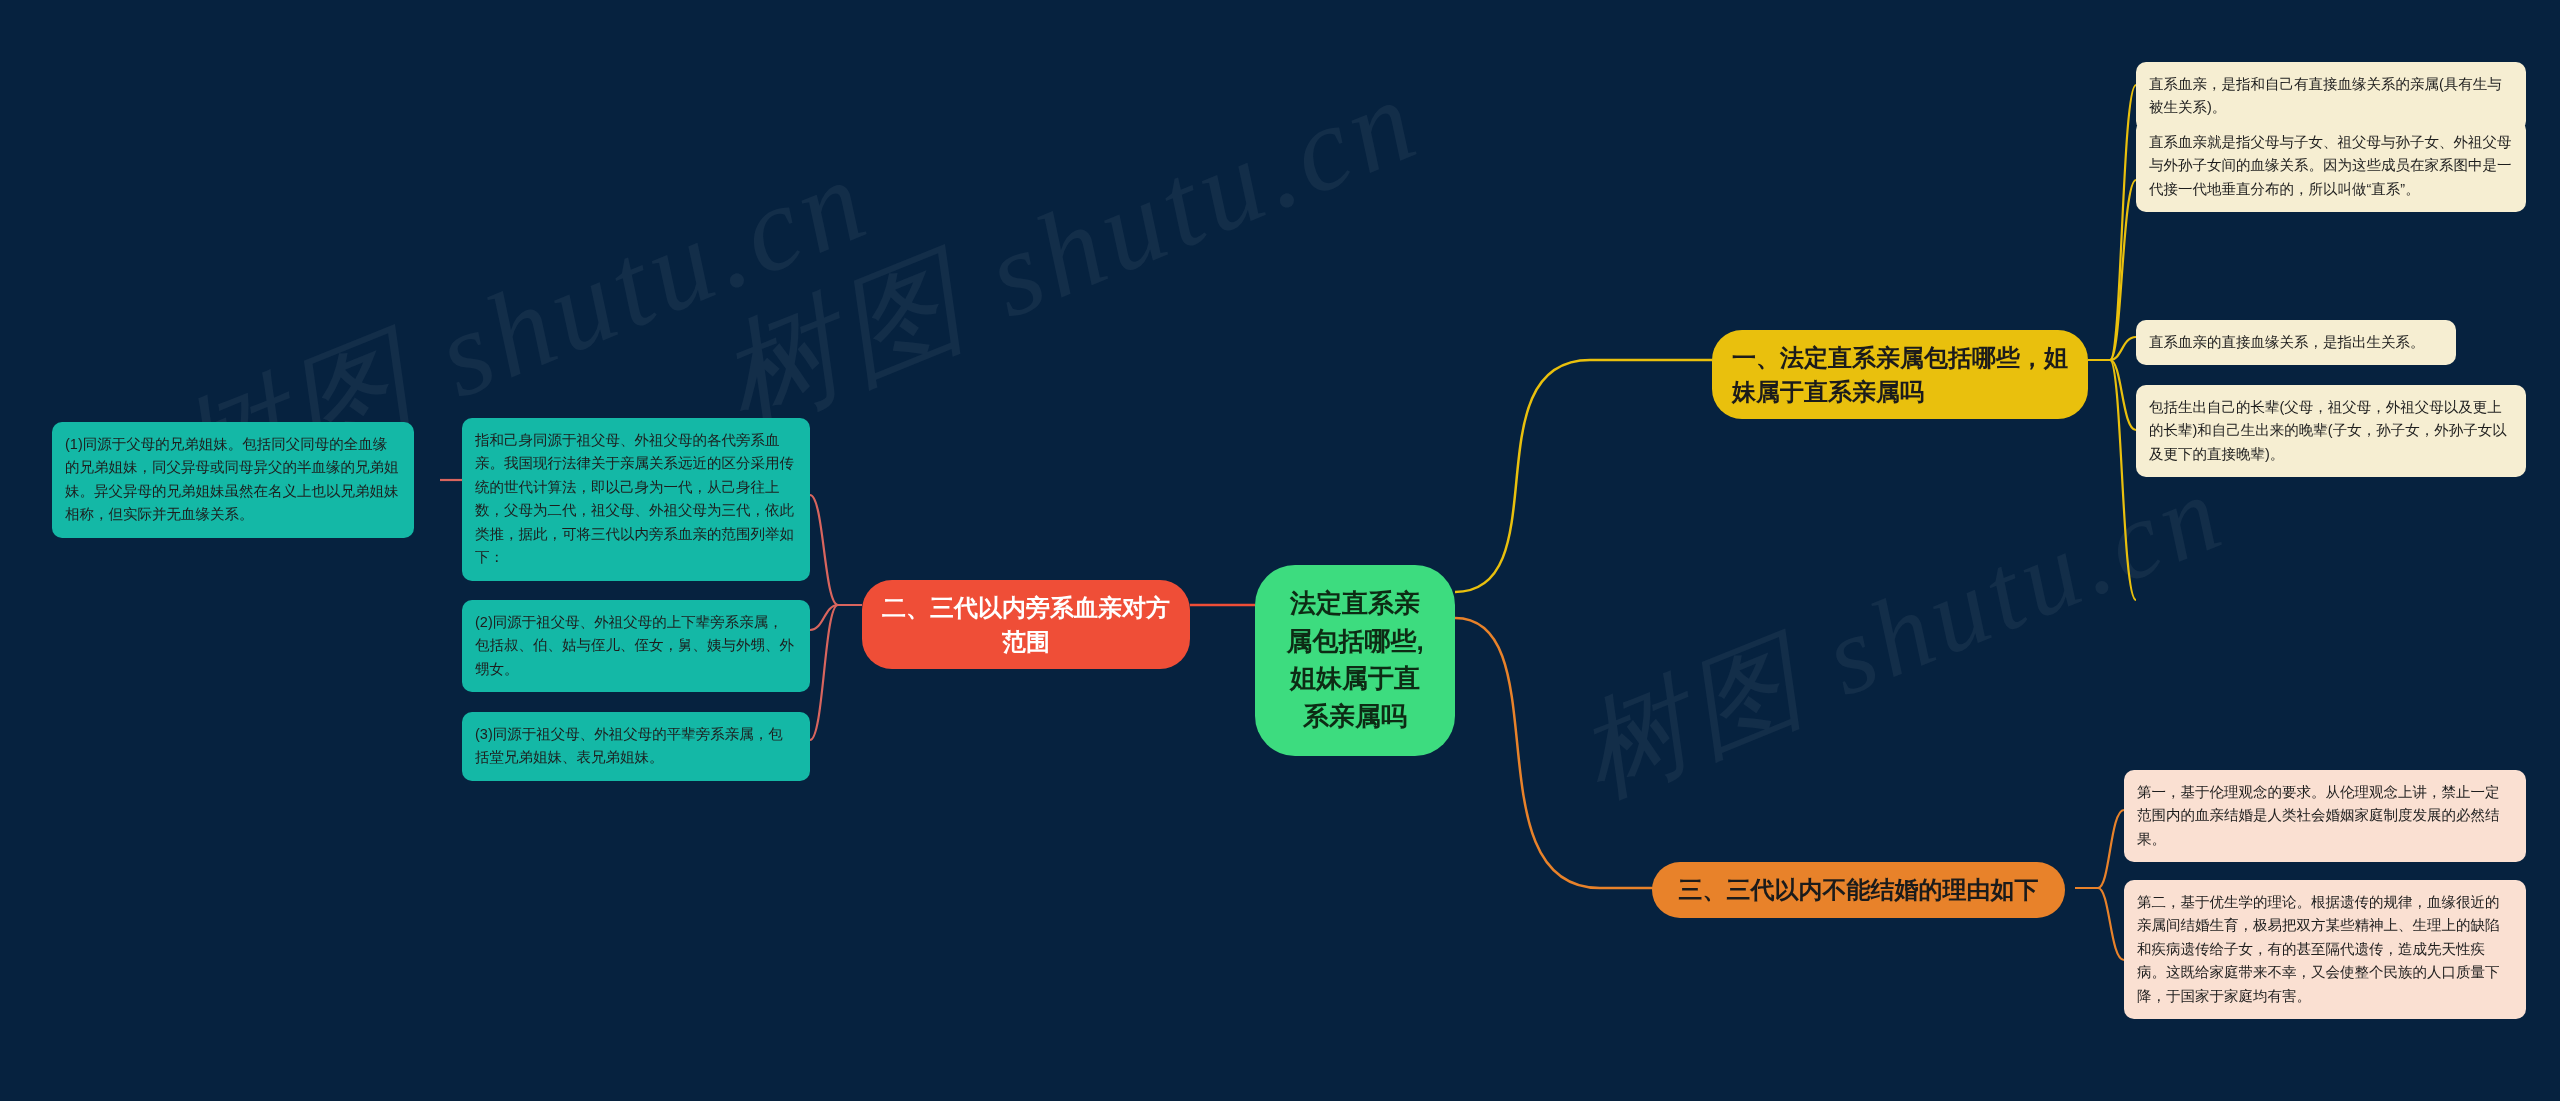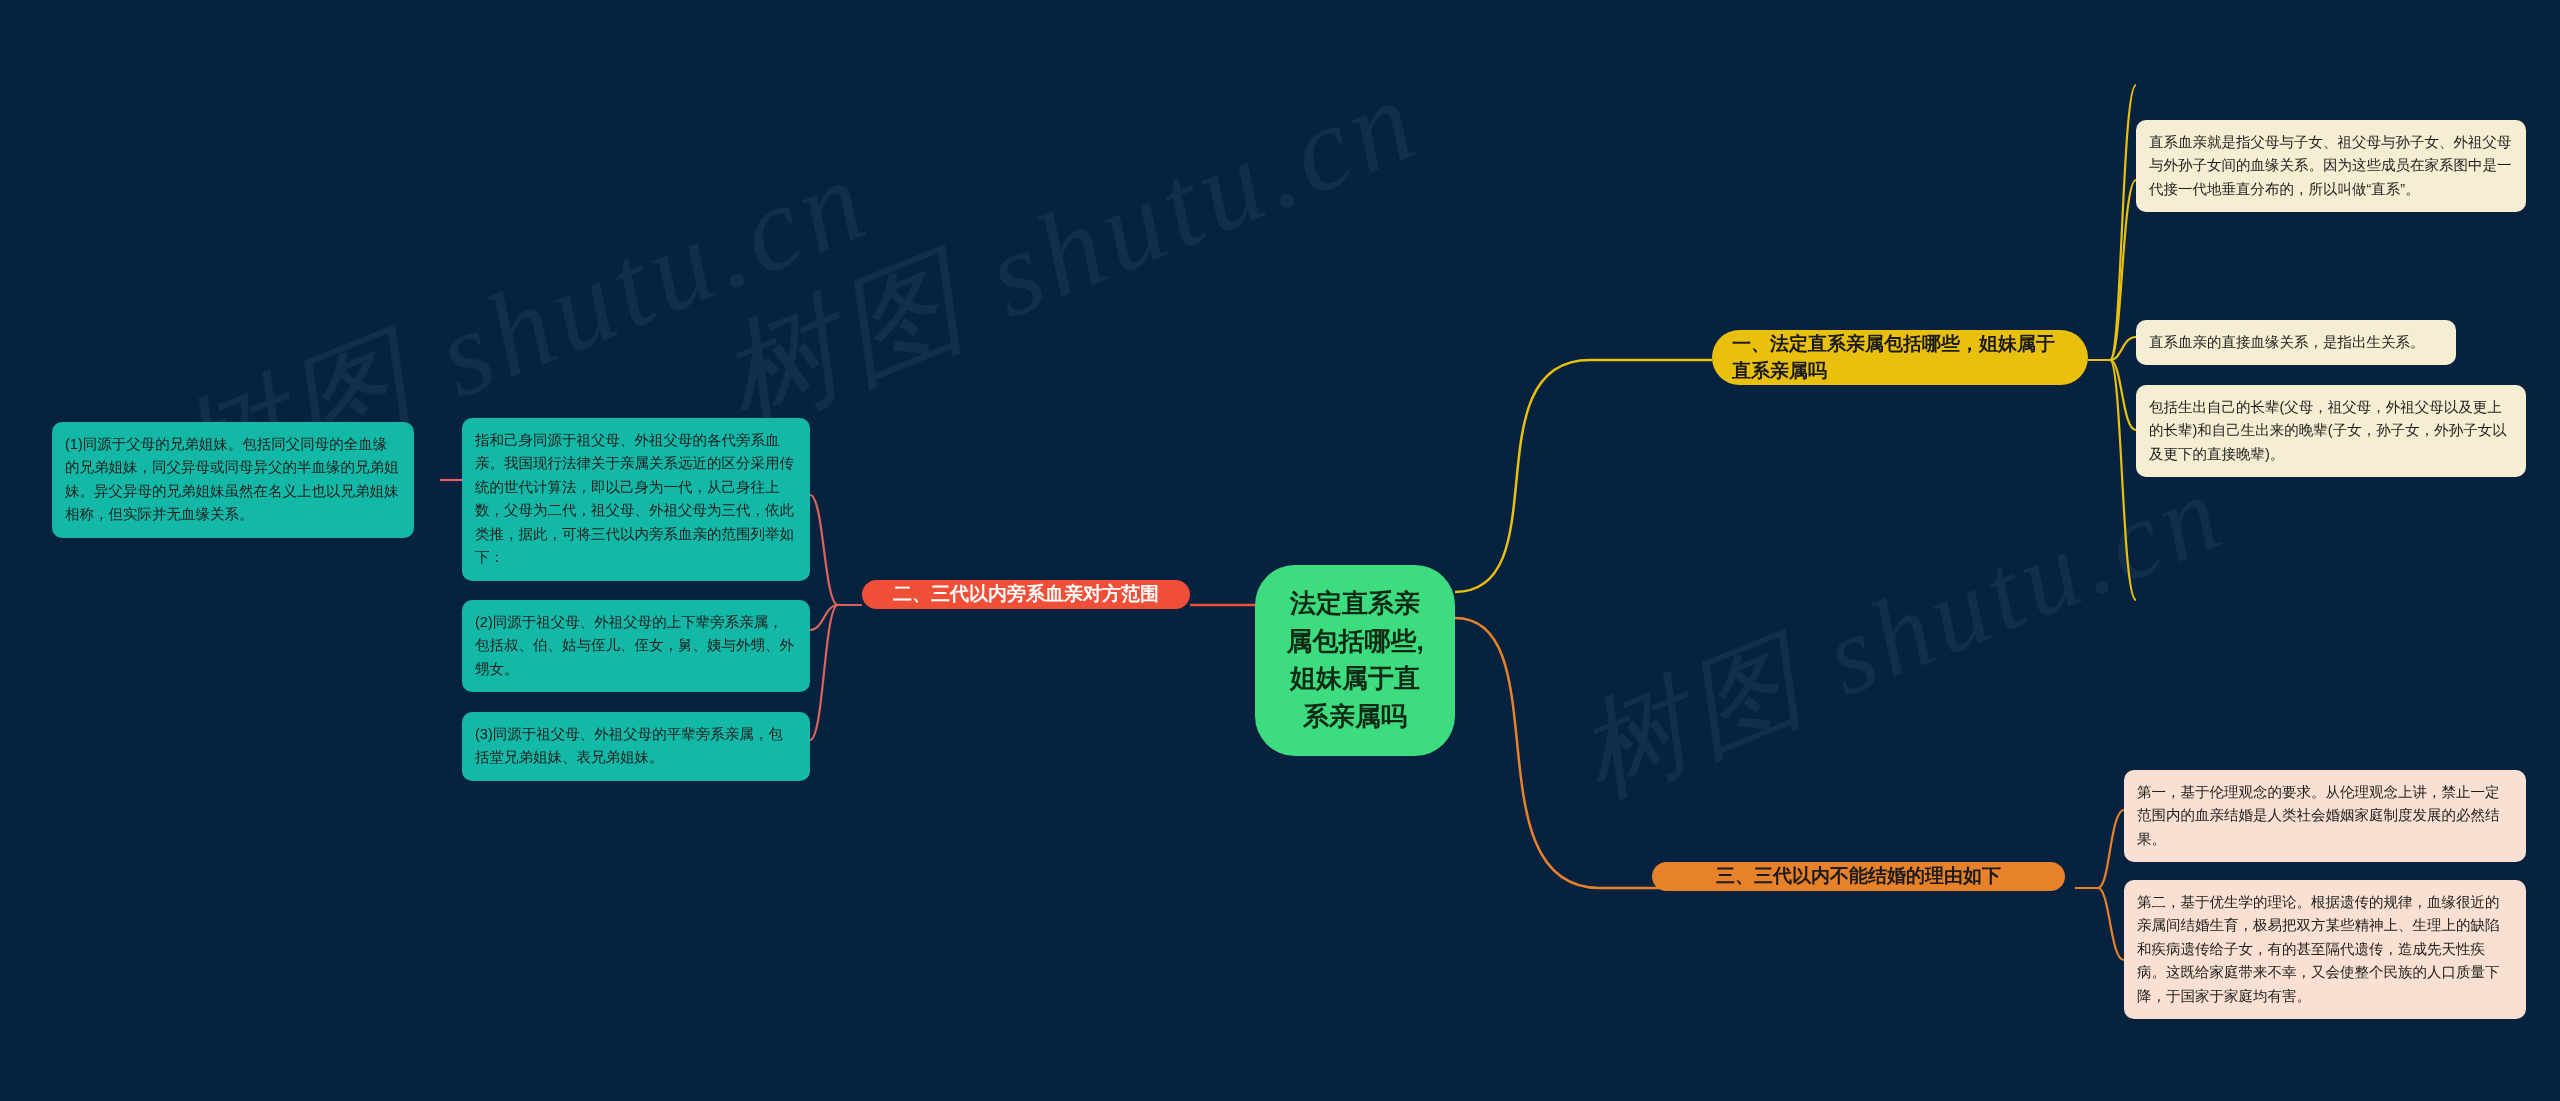--- a/index.html
+++ b/index.html
@@ -26,22 +26,22 @@
 
   
   .root{
     background:#3ddc7f;border-radius:40px;
     color:#0d2b14;font-size:26px;line-height:1.45;font-weight:600;
     text-align:center;padding:20px 26px;
   }
 
   
   .pill{
-    border-radius:30px;color:#1b1b1b;font-size:19px;line-height:1.4;
-    padding:1px 20px;font-weight:600;
+    border-radius:30px;color:#1b1b1b;font-size:24px;line-height:1.4;
+    padding:11px 20px;font-weight:600;
   }
   .pill.gold{background:#e9c00d;}
   .pill.red{background:#ef4e37;color:#fff;text-align:center;}
   .pill.orange{background:#e8822a;color:#1b1b1b;text-align:center;}
 
   
   .card{
     border-radius:10px;font-size:14.5px;line-height:1.62;
     padding:11px 13px;color:#1d1d1d;
     box-sizing:border-box;
@@ -86,20 +86,23 @@
   </svg>
 
   <div class="node root" style="left:1255px;top:565px;width:200px;">
     <span>法定直系亲属包括哪些,姐妹属于直系亲属吗</span>
   </div>
 
   <div class="node pill gold" style="left:1712px;top:330px;width:376px;">
     <span>一、法定直系亲属包括哪些，姐妹属于直系亲属吗</span>
   </div>
 
+  <div class="node card cream" style="left:2136px;top:62px;width:390px;">
+    <span>直系血亲，是指和自己有直接血缘关系的亲属(具有生与被生关系)。</span>
+  </div>
   <div class="node card cream" style="left:2136px;top:120px;width:390px;">
     <span>直系血亲就是指父母与子女、祖父母与孙子女、外祖父母与外孙子女间的血缘关系。因为这些成员在家系图中是一代接一代地垂直分布的，所以叫做“直系”。</span>
   </div>
   <div class="node card cream" style="left:2136px;top:320px;width:320px;">
     <span>直系血亲的直接血缘关系，是指出生关系。</span>
   </div>
   <div class="node card cream" style="left:2136px;top:385px;width:390px;">
     <span>包括生出自己的长辈(父母，祖父母，外祖父母以及更上的长辈)和自己生出来的晚辈(子女，孙子女，外孙子女以及更下的直接晚辈)。</span>
   </div>
 

